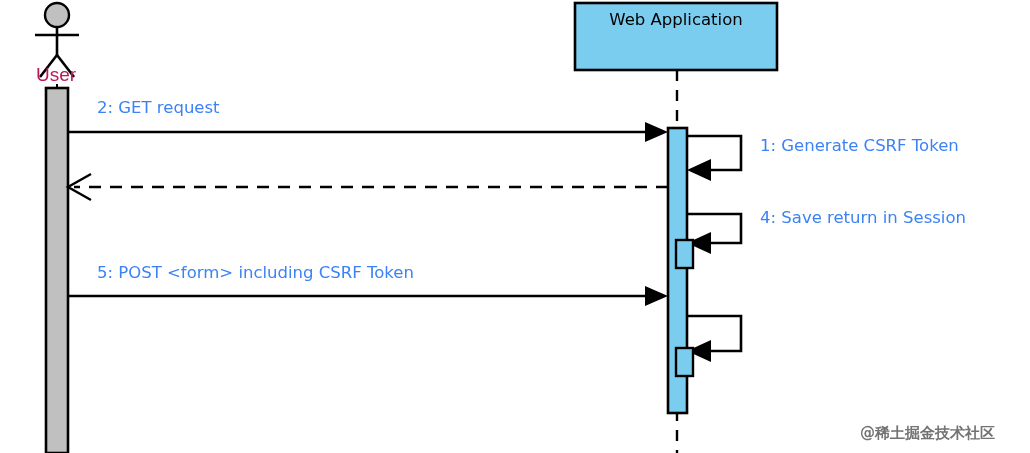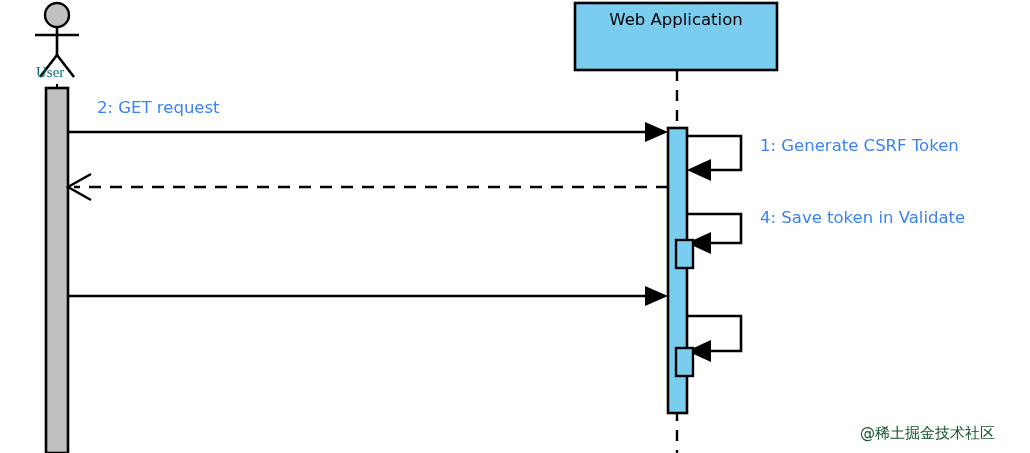--- a/index.html
+++ b/index.html
@@ -25,39 +25,40 @@
   .lbl {
     position: absolute;
     font-family: "DejaVu Sans", sans-serif;
     font-size: 16.5px;
     color: #3b82f6;
     white-space: nowrap;
     letter-spacing: 0px;
   }
   .actor-name {
     position: absolute;
-    font-family: Liberation Serif, serif;
-    font-size: 15px;
-    color: #0f766e;
+    font-family: Liberation Sans, sans-serif;
+    font-size: 19px;
+    color: #be185d;
     white-space: nowrap;
   }
   .part-title {
     position: absolute;
     font-family: "DejaVu Sans", sans-serif;
     font-size: 16.5px;
     color: #000000;
     white-space: nowrap;
     text-align: center;
   }
   .watermark {
     position: absolute;
     font-family: "DejaVu Sans", sans-serif;
     font-size: 15px;
-    color: #14532d;
+    color: #737373;
     white-space: nowrap;
+    font-weight: bold;
   }
 </style>
 </head>
 <body>
 
 <div id="canvas">
 
   <svg id="svgroot" viewBox="0 0 1030 453" xmlns="http://www.w3.org/2000/svg">
 
     <g>
@@ -118,19 +119,20 @@
 
   <div class="actor-name" style="left:36px; top:64px;">User</div>
 
   <div class="part-title" style="left:575px; top:10px; width:202px;">Web Application</div>
 
   <div class="lbl" style="left:97px; top:98px;">2: GET request</div>
 
   <div class="lbl" style="left:760px; top:136px;text-align:center;">1: Generate CSRF Token</div>
 
 
-  <div class="lbl" style="left:760px; top:208px;">4: Save token in Validate</div>
+  <div class="lbl" style="left:760px; top:208px;">4: Save return in Session</div>
 
+  <div class="lbl" style="left:97px; top:263px;">5: POST &lt;form&gt; including CSRF Token</div>
 
 
   <div class="watermark" style="left:860px; top:424px;">@稀土掘金技术社区</div>
 
 </div>
 
 </body></html>

